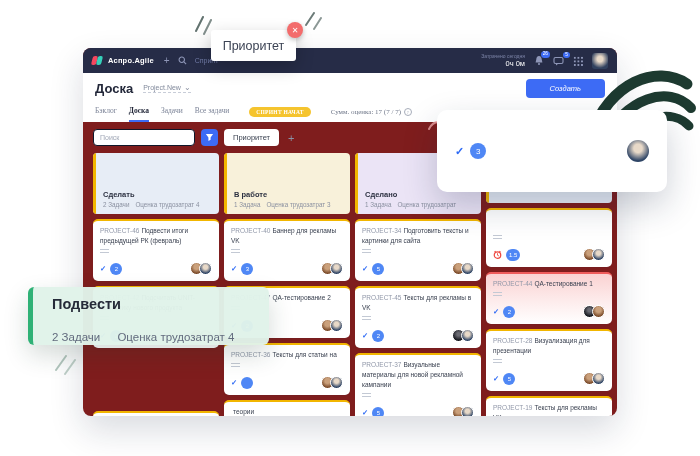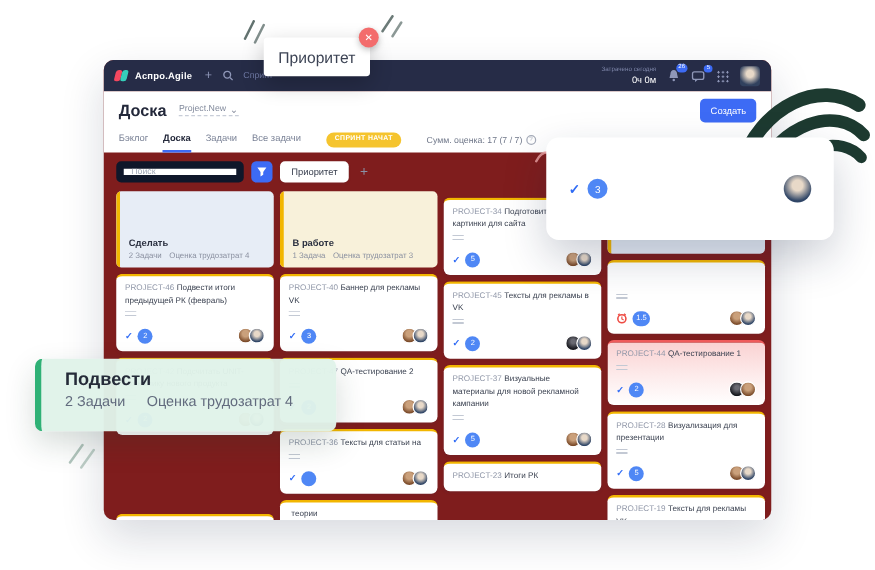--- a/index.html
+++ b/index.html
@@ -32,35 +32,35 @@
   .nav-av { width:16px; height:16px; border-radius:3px;
             background:radial-gradient(circle at 50% 38%, #e8d9c8 22%, #31415e 70%); }
 
   
   .hdr { background:#fff; padding:6px 12px 0; }
   .hdr-row1 { display:flex; align-items:center; }
   .page-title { font-size:13px; font-weight:700; color:#23283a; }
   .proj-sel { margin-left:10px; font-size:7px; color:#828a9c; border-bottom:1px dashed #c8cdd8;
               padding-bottom:1px; display:flex; align-items:center; gap:3px; }
   .chev { font-size:8px; color:#8a90a0; line-height:0.4; }
-  .btn-create { margin-left:auto; background:#3d6bf5; color:#fff; font-size:7.5px; padding:5px 8px;
-                border:none; border-radius:4px; font-family:inherit; }
-  .tabs { display:flex; gap:12px; margin-top:8px; }
+  .btn-create { margin-left:auto; background:#3d6bf5; color:#fff; font-size:7.5px; padding:5px 24px;
+                border:none; border-radius:4px; font-family:inherit;font-style:italic; }
+  .tabs { display:flex; align-items:center; gap:12px; margin-top:8px;font-family:Liberation Serif, serif; }
   .tab { font-size:7.5px; color:#7a8296; padding-bottom:5px; border-bottom:2px solid transparent; }
   .tab.active { color:#23283a; font-weight:700; border-bottom-color:#3d6bf5; }
   .pill { background:#f5c42e; color:#fff; font-size:5.5px; font-weight:700; letter-spacing:.3px;
           padding:2px 7px; border-radius:7px; margin-left:8px; margin-bottom:4px; }
   .summary { font-size:7px; color:#6f7789; margin-left:8px; margin-bottom:4px; display:flex; align-items:center; gap:3px; }
   .info-c { width:8px; height:8px; border:1px solid #a7adba; border-radius:50%; color:#a7adba;
             font-size:5px; display:flex; align-items:center; justify-content:center; }
 
   
   .board { padding:7px 10px 0; }
   .filters { display:flex; align-items:center; gap:6px; margin-bottom:7px; }
-  .search { width:102px; height:17px; border:6px solid #0f172a; border-radius:4px; padding:0 6px;
+  .search { width:102px; height:17px; border:1px solid #0f172a; border-radius:4px; padding:0 6px;
             font-size:7px; font-family:inherit; color:#3a4150; background:#fff; }
   .search::placeholder { color:#a0a7b6; }
   .btn-filter { width:17px; height:17px; background:#3d6bf5; border:none; border-radius:4px;
                 display:flex; align-items:center; justify-content:center; }
   .chip { height:17px; background:#fff; border-radius:4px; padding:0 9px; font-size:7.5px; color:#3a4150;
           display:flex; align-items:center; box-shadow:0 1px 2px rgba(40,50,80,.08); }
   .plus-btn { color:#8a92a6; font-size:11px; margin-left:3px; }
 
   .cols { display:flex; gap:5px; align-items:flex-start; }
   .col { width:126px; flex:none; }
@@ -111,21 +111,21 @@
   .tp-check { color:#2f6bf5; font-size:11px; font-weight:700; }
   .tp-est { width:16px; height:16px; border-radius:50%; background:#4f87f5; color:#fff; font-size:8px;
             display:flex; align-items:center; justify-content:center; margin-left:6px; }
   .tp-av { margin-left:auto; width:22px; height:22px; border-radius:50%;
            background:radial-gradient(circle at 50% 38%, #e8d9c8 24%, #2f4566 70%); }
 
   .accepted { position:absolute; left:28px; top:287px; width:241px; height:58px;
               background:rgba(224,243,233,.97); border-left:5px solid #2fb176; border-radius:6px;
               box-shadow:0 10px 24px rgba(30,60,45,.18); z-index:15; padding:9px 0 0 19px; }
   .acc-title { font-size:14.5px; font-weight:700; color:#252b39; }
-  .acc-meta { font-size:11.5px; color:#626b7e; margin-top:4px; }
+  .acc-meta { font-size:11.5px; color:#626b7e; margin-top:19px; }
   .acc-meta span { margin-right:14px; }
 
   .scribble { position:absolute; z-index:12; pointer-events:none; }
   .scr-tr { left:583px; top:58px; }
   .scr-tt { left:188px; top:5px; z-index:22; }
   .scr-bl { left:52px; top:350px; z-index:3; }
   .scr-pp { left:426px; top:116px; z-index:14; }
 </style>
 </head>
 <body>
@@ -301,20 +301,24 @@
             <span class="est">3</span>
             <span class="avs">
                 <span class="av av-w"></span>
                 <span class="av av-m"></span>
               </span>
           </div>
         </div>
       </div>
 
       <div class="col">
+        <div class="col-hd hd-done">
+          <div class="col-name">Сделано</div>
+          <div class="col-meta"><span>1 Задача</span><span>Оценка трудозатрат</span></div>
+        </div>
         <div class="card">
           <div class="card-text"><span class="card-id">PROJECT-34</span><span>Подготовить тексты и картинки для сайта</span></div>
           <div class="desc"></div>
           <div class="card-foot">
             <span class="check">✓</span>
             <span class="est">5</span>
             <span class="avs">
                 <span class="av av-w"></span>
                 <span class="av av-m"></span>
               </span>

